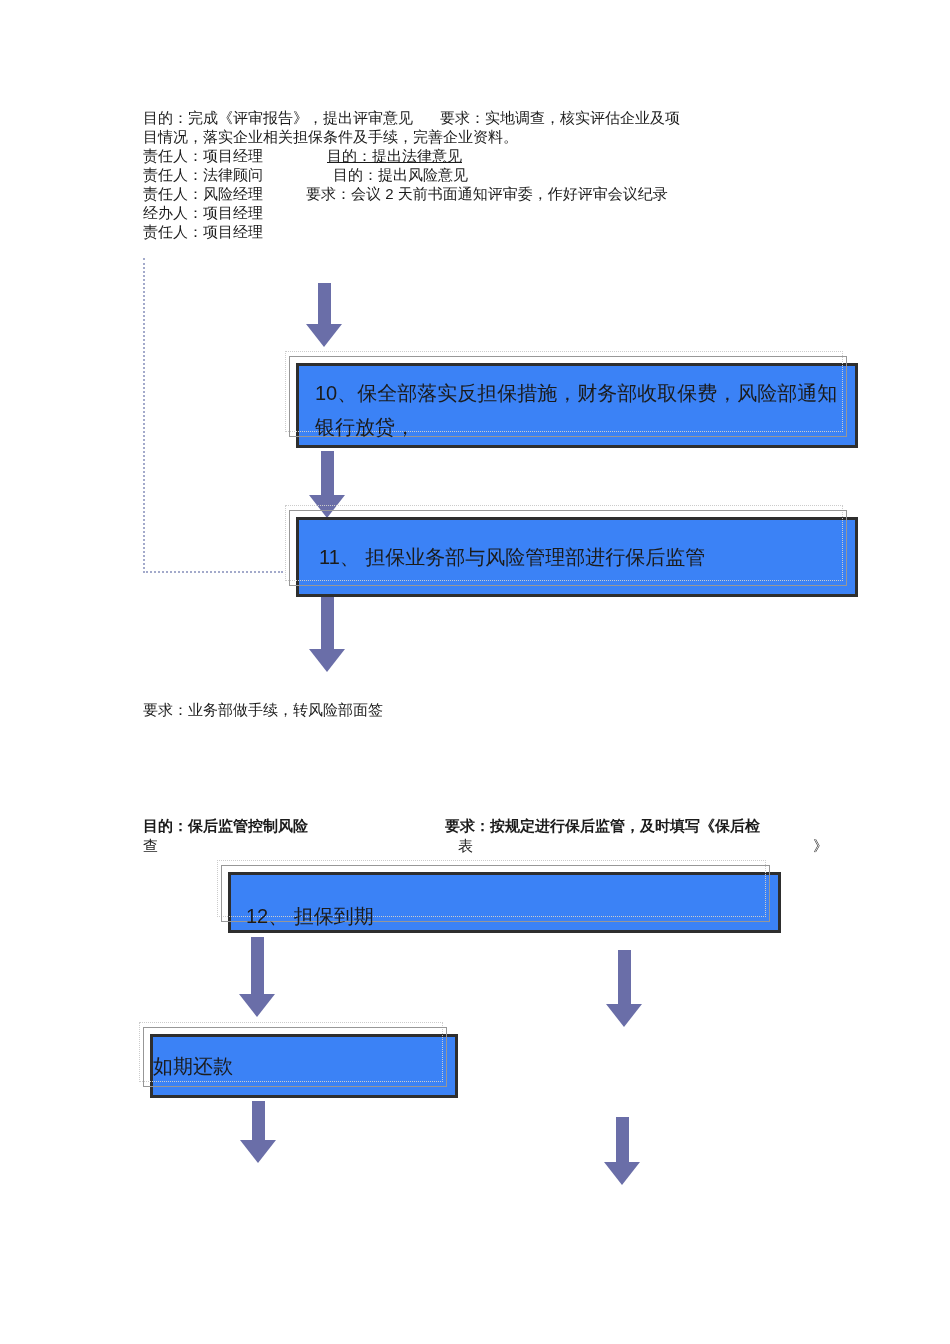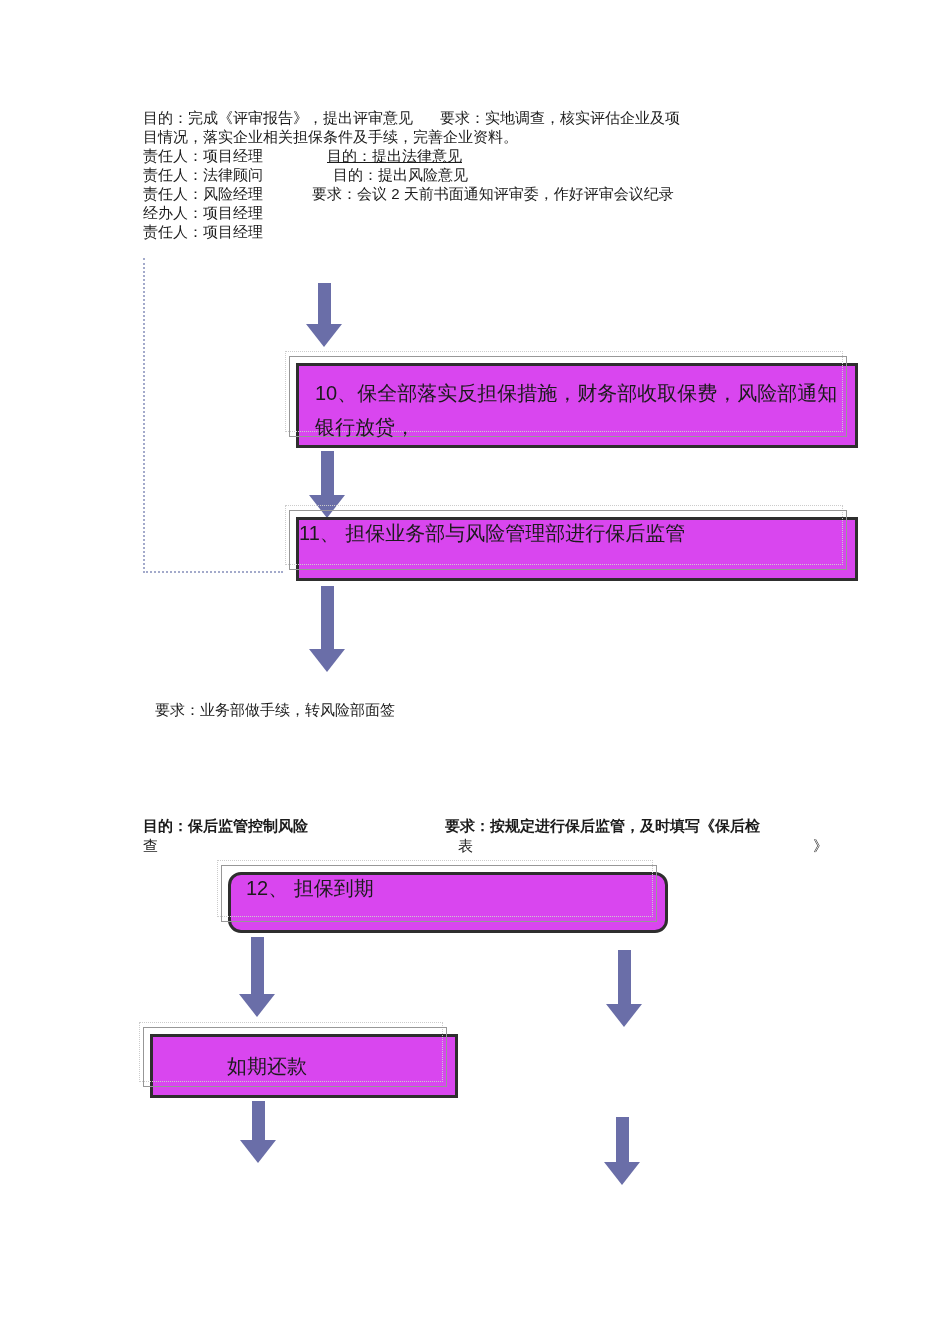--- a/index.html
+++ b/index.html
@@ -13,57 +13,57 @@
   }
   
   .txtblock{position:absolute;font-size:15px;line-height:19px;}
   .trow{position:absolute;left:0;white-space:nowrap;}
   .trow .c2{position:absolute;white-space:nowrap;}
   #topblock{left:143px;top:108px;width:760px;}
   #topblock .r1{top:0;text-align:right;}    #topblock .r1 .c2{left:297px;}
   #topblock .r2{top:19px;}
   #topblock .r3{top:38px;} #topblock .r3 .c2{left:184px;text-decoration:underline;}
   #topblock .r4{top:57px;} #topblock .r4 .c2{left:190px;}
-  #topblock .r5{top:76px;} #topblock .r5 .c2{left:169px;}
+  #topblock .r5{top:76px;} #topblock .r5 .c2{left:163px;}
   #topblock .r6{top:95px;}
   #topblock .r7{top:114px;}
-  #midnote{left:143px;top:700px;width:500px;margin-left:12px;}
+  #midnote{left:143px;top:700px;width:500px;}
   #block2{left:143px;top:816px;width:760px;}
   #block2 .r1{top:0;font-weight:bold;}    #block2 .r1 .c2{left:302px;}
   #block2 .r2{top:20px;} #block2 .r2 .c2a{position:absolute;left:315px;}
   #block2 .r2 .c2b{position:absolute;left:670px;}
   
   #dashedL{
     position:absolute;left:143px;top:258px;width:138px;height:313px;
     border-left:2px dotted #a3aacb;
     border-bottom:2px dotted #a3aacb;
   }
   
   .fbox{
     position:absolute;
-    background:#d946ef;
+    background:#3b82f6;
     border:3px solid #2e2e2e;
     box-sizing:border-box;
     font-size:20px;
     z-index:2;
   }
   .fbox::after{
     content:"";position:absolute;z-index:-1;
     top:-10px;left:-10px;width:100%;height:100%;
     border:1px solid #979797;
   }
   .fbox::before{
     content:"";position:absolute;z-index:-2;
     top:-15px;left:-14px;width:100%;height:100%;
     border:1px dotted #cccccc;
   }
   #box10{left:296px;top:363px;width:562px;height:85px;padding:10px 14px 0 16px;line-height:34px;}
-  #box11{left:296px;top:517px;width:562px;height:64px;display:flex;padding-left:0;}
-  #box12{left:228px;top:872px;width:440px;height:61px;display:flex;align-items:flex-start;padding-left:15px;border-radius:13px;}
-  #boxOntime{left:150px;top:1034px;width:308px;height:64px;display:flex;align-items:center;justify-content:center;padding-right:74px;box-sizing:border-box;}
+  #box11{left:296px;top:517px;width:562px;height:80px;display:flex;align-items:center;padding-left:20px;}
+  #box12{left:228px;top:872px;width:553px;height:61px;display:flex;align-items:flex-end;padding-left:15px;}
+  #boxOntime{left:150px;top:1034px;width:308px;height:64px;display:flex;align-items:center;padding-right:74px;box-sizing:border-box;}
   #boxLate{left:535px;top:1034px;width:323px;height:64px;display:flex;align-items:center;padding-left:17px;}
   
   .arrow{position:absolute;width:36px;}
   .arrow .stem{width:13px;margin:0 auto;background:#6a6ea8;}
   .arrow .head{
     width:0;height:0;margin:0 auto;
     border-left:18px solid transparent;
     border-right:18px solid transparent;
     border-top:23px solid #6a6ea8;
   }

